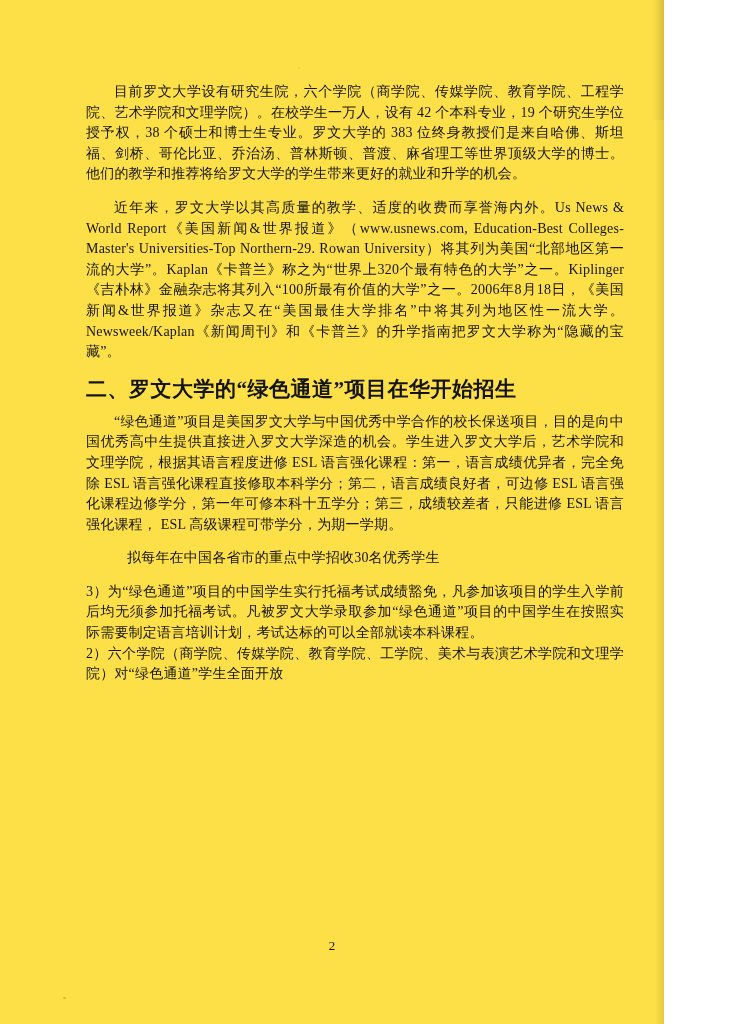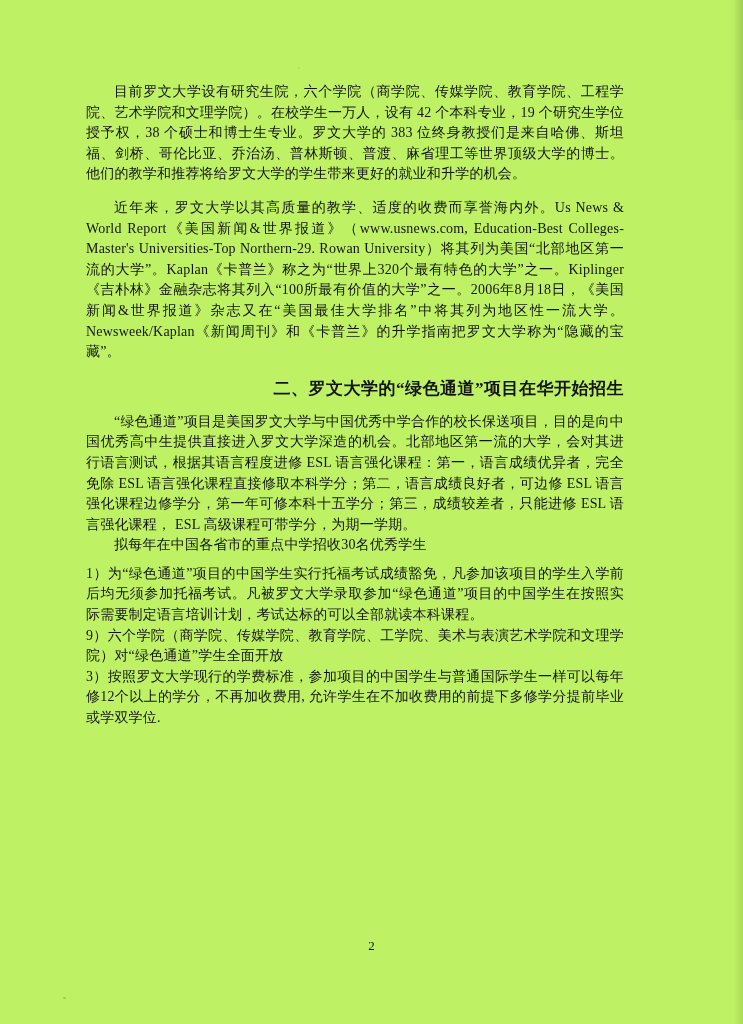--- a/index.html
+++ b/index.html
@@ -2,23 +2,23 @@
 <html><head>
 <meta charset="utf-8">
 <style>
   html, body {
     margin: 0;
     padding: 0;
     background: #ffffff;
   }
   .page {
     position: relative;
-    width: 743px;
+    width: 664px;
     height: 1024px;
-    background: #bef264;
+    background: #fde047;
     overflow: hidden;
     font-family: "Liberation Serif", "DejaVu Serif", serif;
     color: #141414;
     text-decoration: underline;
   }
   
   .edge-shadow-right {
     position: absolute;
     top: 0;
     right: 0;
@@ -48,28 +48,28 @@
   }
   .content p {
     margin: 0 0 13px 0;
     text-indent: 2em;
   }
   .content p.flush {
     text-indent: 0;
     margin: 0;
   }
   .content p.recruit {
-    margin: 0;
+    margin: 13px;
   }
   h2.section-heading {
-    font-size: 17px;
+    font-size: 21px;
     font-weight: bold;
     margin: 4px 0 10px 0;
     line-height: 26px;
-    text-align: right;
+    text-align: left;
     letter-spacing: 0.5px;
   }
   .list-block {
     margin-top: 8px;
   }
   .page-number {
     position: absolute;
     left: 0;
     right: 0;
     top: 938px;
@@ -101,27 +101,26 @@
   <div class="content">
 
     <p>目前罗文大学设有研究生院，六个学院（商学院、传媒学院、教育学院、工程学院、艺术学院和文理学院）。在校学生一万人，设有 42 个本科专业，19 个研究生学位授予权，38 个硕士和博士生专业。罗文大学的 383 位终身教授们是来自哈佛、斯坦福、剑桥、哥伦比亚、乔治汤、普林斯顿、普渡、麻省理工等世界顶级大学的博士。他们的教学和推荐将给罗文大学的学生带来更好的就业和升学的机会。</p>
 
     <p>近年来，罗文大学以其高质量的教学、适度的收费而享誉海内外。Us News &amp; World Report《美国新闻&amp;世界报道》（www.usnews.com, Education-Best Colleges-Master's Universities-Top Northern-29. Rowan University）将其列为美国“北部地区第一流的大学”。Kaplan《卡普兰》称之为“世界上320个最有特色的大学”之一。Kiplinger《吉朴林》金融杂志将其列入“100所最有价值的大学”之一。2006年8月18日，《美国新闻&amp;世界报道》杂志又在“美国最佳大学排名”中将其列为地区性一流大学。Newsweek/Kaplan《新闻周刊》和《卡普兰》的升学指南把罗文大学称为“隐藏的宝藏”。</p>
 
 
 
     <h2 class="section-heading">二、罗文大学的“绿色通道”项目在华开始招生</h2>
 
-    <p style="margin-bottom:0;">“绿色通道”项目是美国罗文大学与中国优秀中学合作的校长保送项目，目的是向中国优秀高中生提供直接进入罗文大学深造的机会。北部地区第一流的大学，会对其进行语言测试，根据其语言程度进修 ESL 语言强化课程：第一，语言成绩优异者，完全免除 ESL 语言强化课程直接修取本科学分；第二，语言成绩良好者，可边修 ESL 语言强化课程边修学分，第一年可修本科十五学分；第三，成绩较差者，只能进修 ESL 语言强化课程， ESL 高级课程可带学分，为期一学期。</p>
+    <p style="margin-bottom:0;">“绿色通道”项目是美国罗文大学与中国优秀中学合作的校长保送项目，目的是向中国优秀高中生提供直接进入罗文大学深造的机会。学生进入罗文大学后，艺术学院和文理学院，根据其语言程度进修 ESL 语言强化课程：第一，语言成绩优异者，完全免除 ESL 语言强化课程直接修取本科学分；第二，语言成绩良好者，可边修 ESL 语言强化课程边修学分，第一年可修本科十五学分；第三，成绩较差者，只能进修 ESL 语言强化课程， ESL 高级课程可带学分，为期一学期。</p>
 
     <p class="recruit">拟每年在中国各省市的重点中学招收30名优秀学生</p>
 
     <div class="list-block">
-      <p class="flush">1）为“绿色通道”项目的中国学生实行托福考试成绩豁免，凡参加该项目的学生入学前后均无须参加托福考试。凡被罗文大学录取参加“绿色通道”项目的中国学生在按照实际需要制定语言培训计划，考试达标的可以全部就读本科课程。</p>
-      <p class="flush">9）六个学院（商学院、传媒学院、教育学院、工学院、美术与表演艺术学院和文理学院）对“绿色通道”学生全面开放</p>
-      <p class="flush">3）按照罗文大学现行的学费标准，参加项目的中国学生与普通国际学生一样可以每年修12个以上的学分，不再加收费用, 允许学生在不加收费用的前提下多修学分提前毕业或学双学位.</p>
+      <p class="flush">3）为“绿色通道”项目的中国学生实行托福考试成绩豁免，凡参加该项目的学生入学前后均无须参加托福考试。凡被罗文大学录取参加“绿色通道”项目的中国学生在按照实际需要制定语言培训计划，考试达标的可以全部就读本科课程。</p>
+      <p class="flush">2）六个学院（商学院、传媒学院、教育学院、工学院、美术与表演艺术学院和文理学院）对“绿色通道”学生全面开放</p>
     </div>
 
   </div>
 
   <div class="page-number">2</div>
 
 </div>
 
 </body></html>

